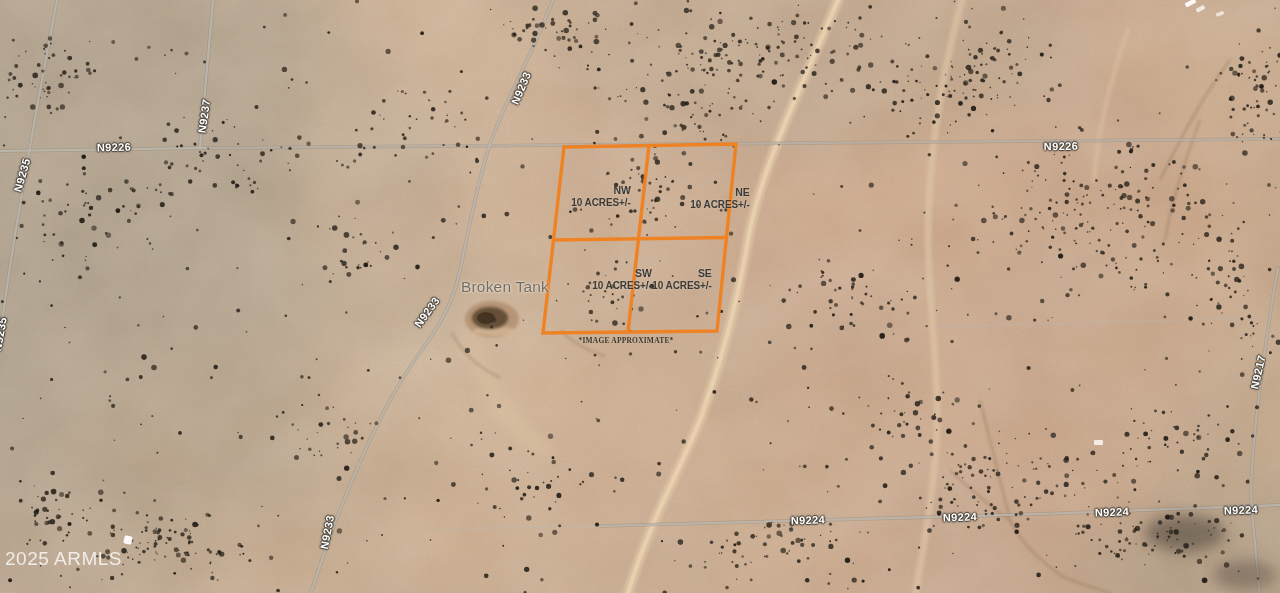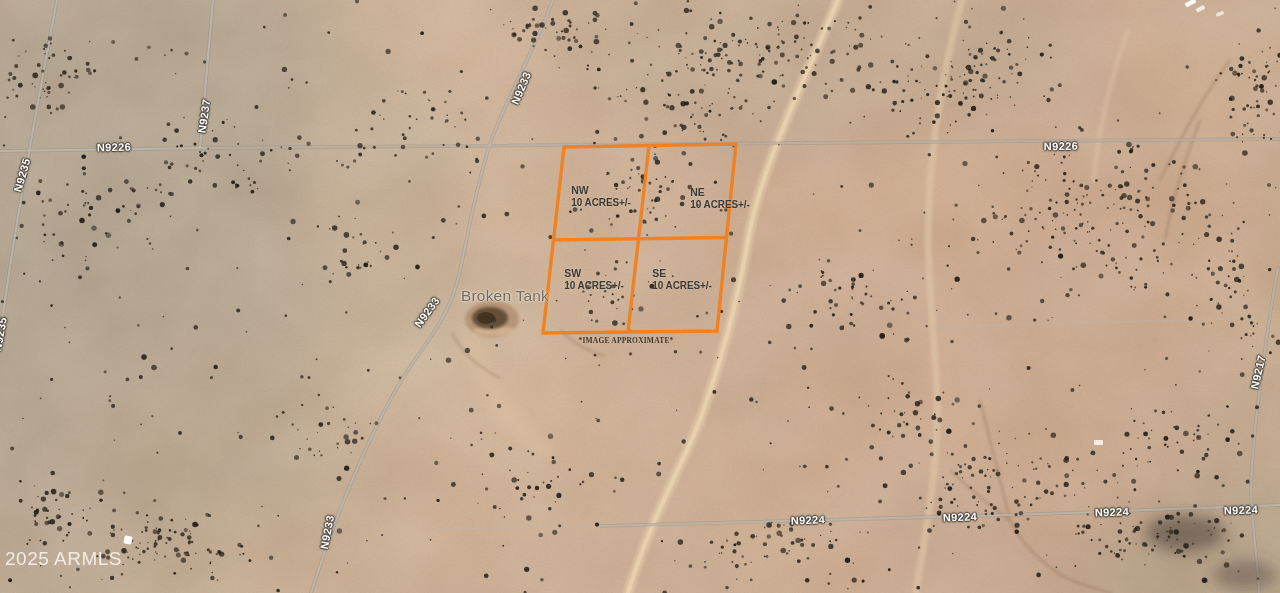--- a/index.html
+++ b/index.html
@@ -15,21 +15,21 @@
   }
   svg{position:absolute;left:0;top:0;}
   .lbl{position:absolute;white-space:nowrap;transform:translate(-50%,-50%);}
   .road-label{
     color:#ffffff;font:700 11px "Liberation Sans",sans-serif;letter-spacing:.4px;
     text-shadow:-1px 0 1px rgba(68,63,55,.95),1px 0 1px rgba(68,63,55,.95),
                  0 -1px 1px rgba(68,63,55,.95),0 1px 1px rgba(68,63,55,.95),
                  0 0 3px rgba(58,53,46,.85);
   }
   .q-label{
-    text-align:left;color:#3c3b39;font:700 10px "Liberation Sans",sans-serif;
+    text-align:right;color:#3c3b39;font:700 10px "Liberation Sans",sans-serif;
     letter-spacing:-.1px;line-height:1.25;text-shadow:0 0 2px rgba(235,220,198,.55);
   }
   .q-label .q-name{font-size:10.5px;}
   .place-label{
     color:#6f6a63;font:400 15.5px "Liberation Sans",sans-serif;letter-spacing:.2px;
     text-shadow:0 0 3px rgba(255,250,240,.85),0 0 1px rgba(255,250,240,.8);
   }
   .disclaimer{
     color:#3a332b;font:700 7.5px "Liberation Sans",sans-serif;letter-spacing:.2px;
     text-shadow:0 0 1px rgba(235,220,198,.5);
@@ -2052,32 +2052,32 @@
   </svg>
 
   <div class="lbl q-label" style="left:601px;top:197px;">
     <div class="q-name">NW</div>
     <div>10 ACRES+/-</div>
   </div>
   <div class="lbl q-label" style="left:720px;top:199px;">
     <div class="q-name">NE</div>
     <div>10 ACRES+/-</div>
   </div>
-  <div class="lbl q-label" style="left:594px;top:280px;">
+  <div class="lbl q-label" style="left:622px;top:280px;">
     <div class="q-name">SW</div>
     <div>10 ACRES+/-</div>
   </div>
   <div class="lbl q-label" style="left:682px;top:280px;">
     <div class="q-name">SE</div>
     <div>10 ACRES+/-</div>
   </div>
 
   <div class="lbl disclaimer" style="left:626px;top:340px;font-family:Liberation Serif, serif;">*IMAGE APPROXIMATE*</div>
 
-  <div class="lbl place-label" style="left:505px;top:296px;">Broken Tank</div>
+  <div class="lbl place-label" style="left:505px;top:287px;">Broken Tank</div>
 
   <div class="lbl road-label" style="left:114px;top:147px;transform:translate(-50%,-50%) rotate(-1.5deg);">N9226</div>
   <div class="lbl road-label" style="left:204px;top:116px;transform:translate(-50%,-50%) rotate(-82deg);">N9237</div>
   <div class="lbl road-label" style="left:22px;top:175px;transform:translate(-50%,-50%) rotate(-74deg);">N9235</div>
   <div class="lbl road-label" style="left:521px;top:88px;transform:translate(-50%,-50%) rotate(-67deg);">N9233</div>
   <div class="lbl road-label" style="left:427px;top:312px;transform:translate(-50%,-50%) rotate(-54deg);">N9233</div>
   <div class="lbl road-label" style="left:327px;top:532px;transform:translate(-50%,-50%) rotate(-79deg);">N9233</div>
   <div class="lbl road-label" style="left:0px;top:334px;transform:translate(-50%,-50%) rotate(-80deg);">N9235</div>
   <div class="lbl road-label" style="left:1061px;top:146px;transform:translate(-50%,-50%) rotate(-1deg);">N9226</div>
   <div class="lbl road-label" style="left:1258px;top:372px;transform:translate(-50%,-50%) rotate(-77deg);">N9217</div>

